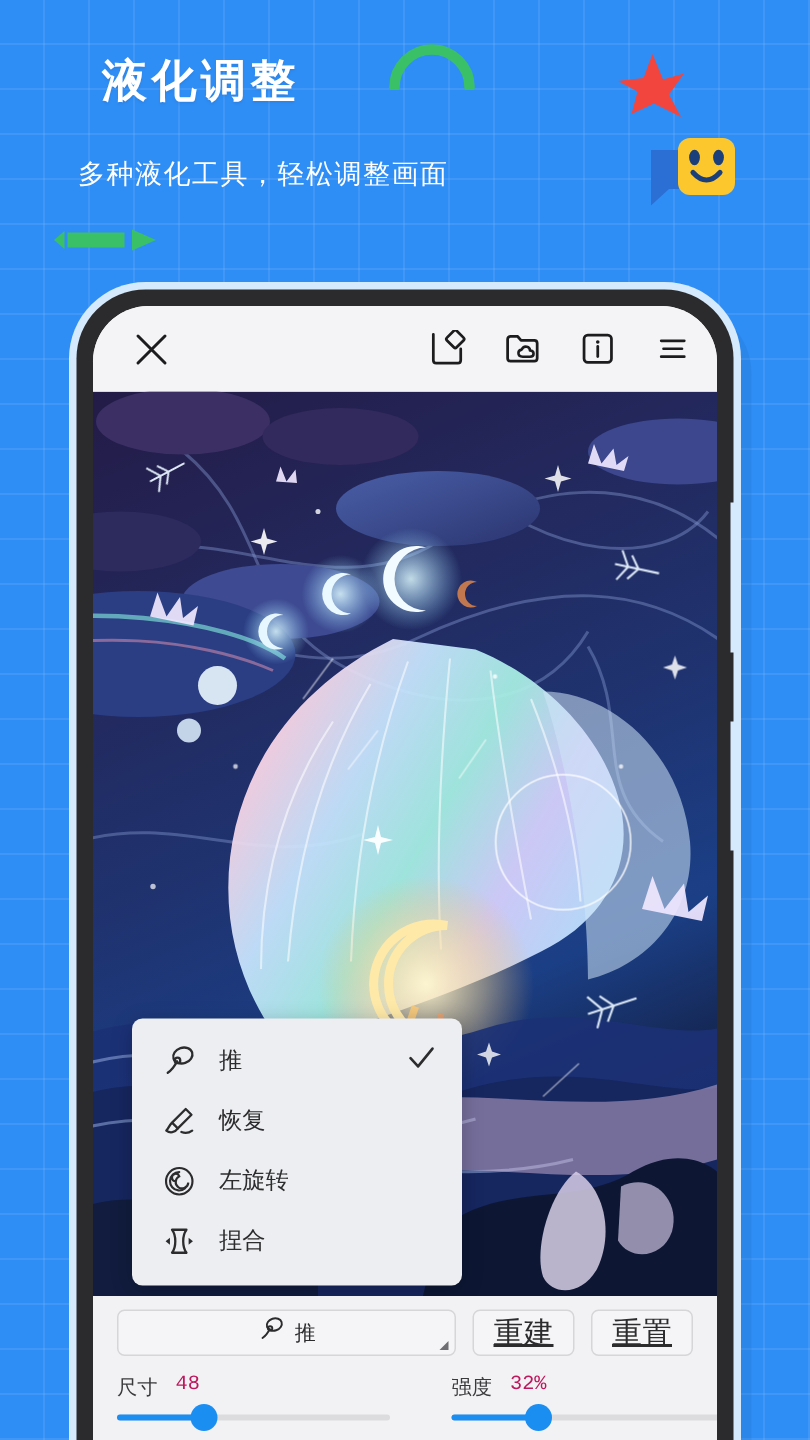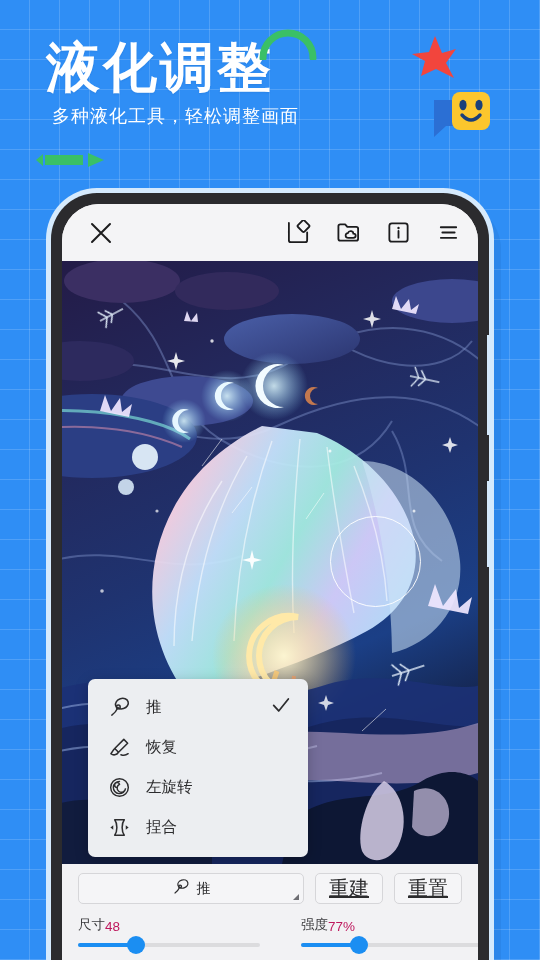--- a/index.html
+++ b/index.html
@@ -17,22 +17,22 @@
     background-image:
       linear-gradient(to right, rgba(255,255,255,0.16) 1px, transparent 1px),
       linear-gradient(to bottom, rgba(255,255,255,0.16) 1px, transparent 1px);
     background-size:30px 30px;
     background-position:-1px -1px;
   }
 
   
   #hero { position:absolute; left:0; top:0; width:540px; height:190px; }
   #hero-title {
-    position:absolute; left:46px; top:38px;
-    font-size:54px; font-weight:bold; color:#ffffff;
+    position:absolute; left:68px; top:38px;
+    font-size:30px; font-weight:bold; color:#ffffff;
     letter-spacing:3px; line-height:1.1;
     text-shadow:0 1px 2px rgba(0,40,100,0.10);
   }
   #hero-sub {
     position:absolute; left:52px; top:104px;
     font-size:18px; color:#ffffff; letter-spacing:1px;
   }
 
   
   #deco-arc { position:absolute; left:258px; top:28px; }
@@ -129,21 +129,21 @@
   .sq-btn {
     width:68px; height:31px;
     background:#f5f5f7; border:1px solid #d6d6d9; border-radius:5px;
     display:flex; align-items:center; justify-content:center;
     font-size:20px; color:#2c2c2e;text-decoration:underline;
   }
 
   .slider-group { position:absolute; width:182px; }
   #sg-size { left:16px; top:52px; }
   #sg-strength { left:222px; top:52px;margin-left:17px; }
-  .sl-head { display:flex; align-items:flex-end; gap:0; margin-bottom:9px; }
+  .sl-head { display:flex; align-items:flex-start; gap:12px; margin-bottom:9px;font-family:Liberation Mono, monospace; }
   .sl-name { font-size:13.5px; color:#3a3a3c; }
   .sl-val  { font-size:13.5px; color:#be185d; }
   .sl-track {
     position:relative; height:4px; border-radius:2px; background:#dcdcde;
   }
   .sl-fill { position:absolute; left:0; top:0; height:4px;
     border-radius:2px; background:#1b8ef2; }
   .sl-thumb { position:absolute; top:-7px; width:18px; height:18px;
     border-radius:50%; background:#1b8ef2; margin-left:-9px; }
 </style>
@@ -471,21 +471,21 @@
         </div>
         <div class="sl-track">
           <div class="sl-fill" style="width: 32%; background: rgb(27, 142, 242);"></div>
           <div class="sl-thumb" style="left: 32%; background: rgb(27, 142, 242);"></div>
         </div>
       </div>
 
       <div class="slider-group" id="sg-strength">
         <div class="sl-head">
           <span class="sl-name">强度</span>
-          <span class="sl-val">77%</span>
+          <span class="sl-val">32%</span>
         </div>
         <div class="sl-track">
           <div class="sl-fill" style="width: 32%; background: rgb(27, 142, 242);"></div>
           <div class="sl-thumb" style="left: 32%; background: rgb(27, 142, 242);"></div>
         </div>
       </div>
     </div>
 
   </div>
 </div>

